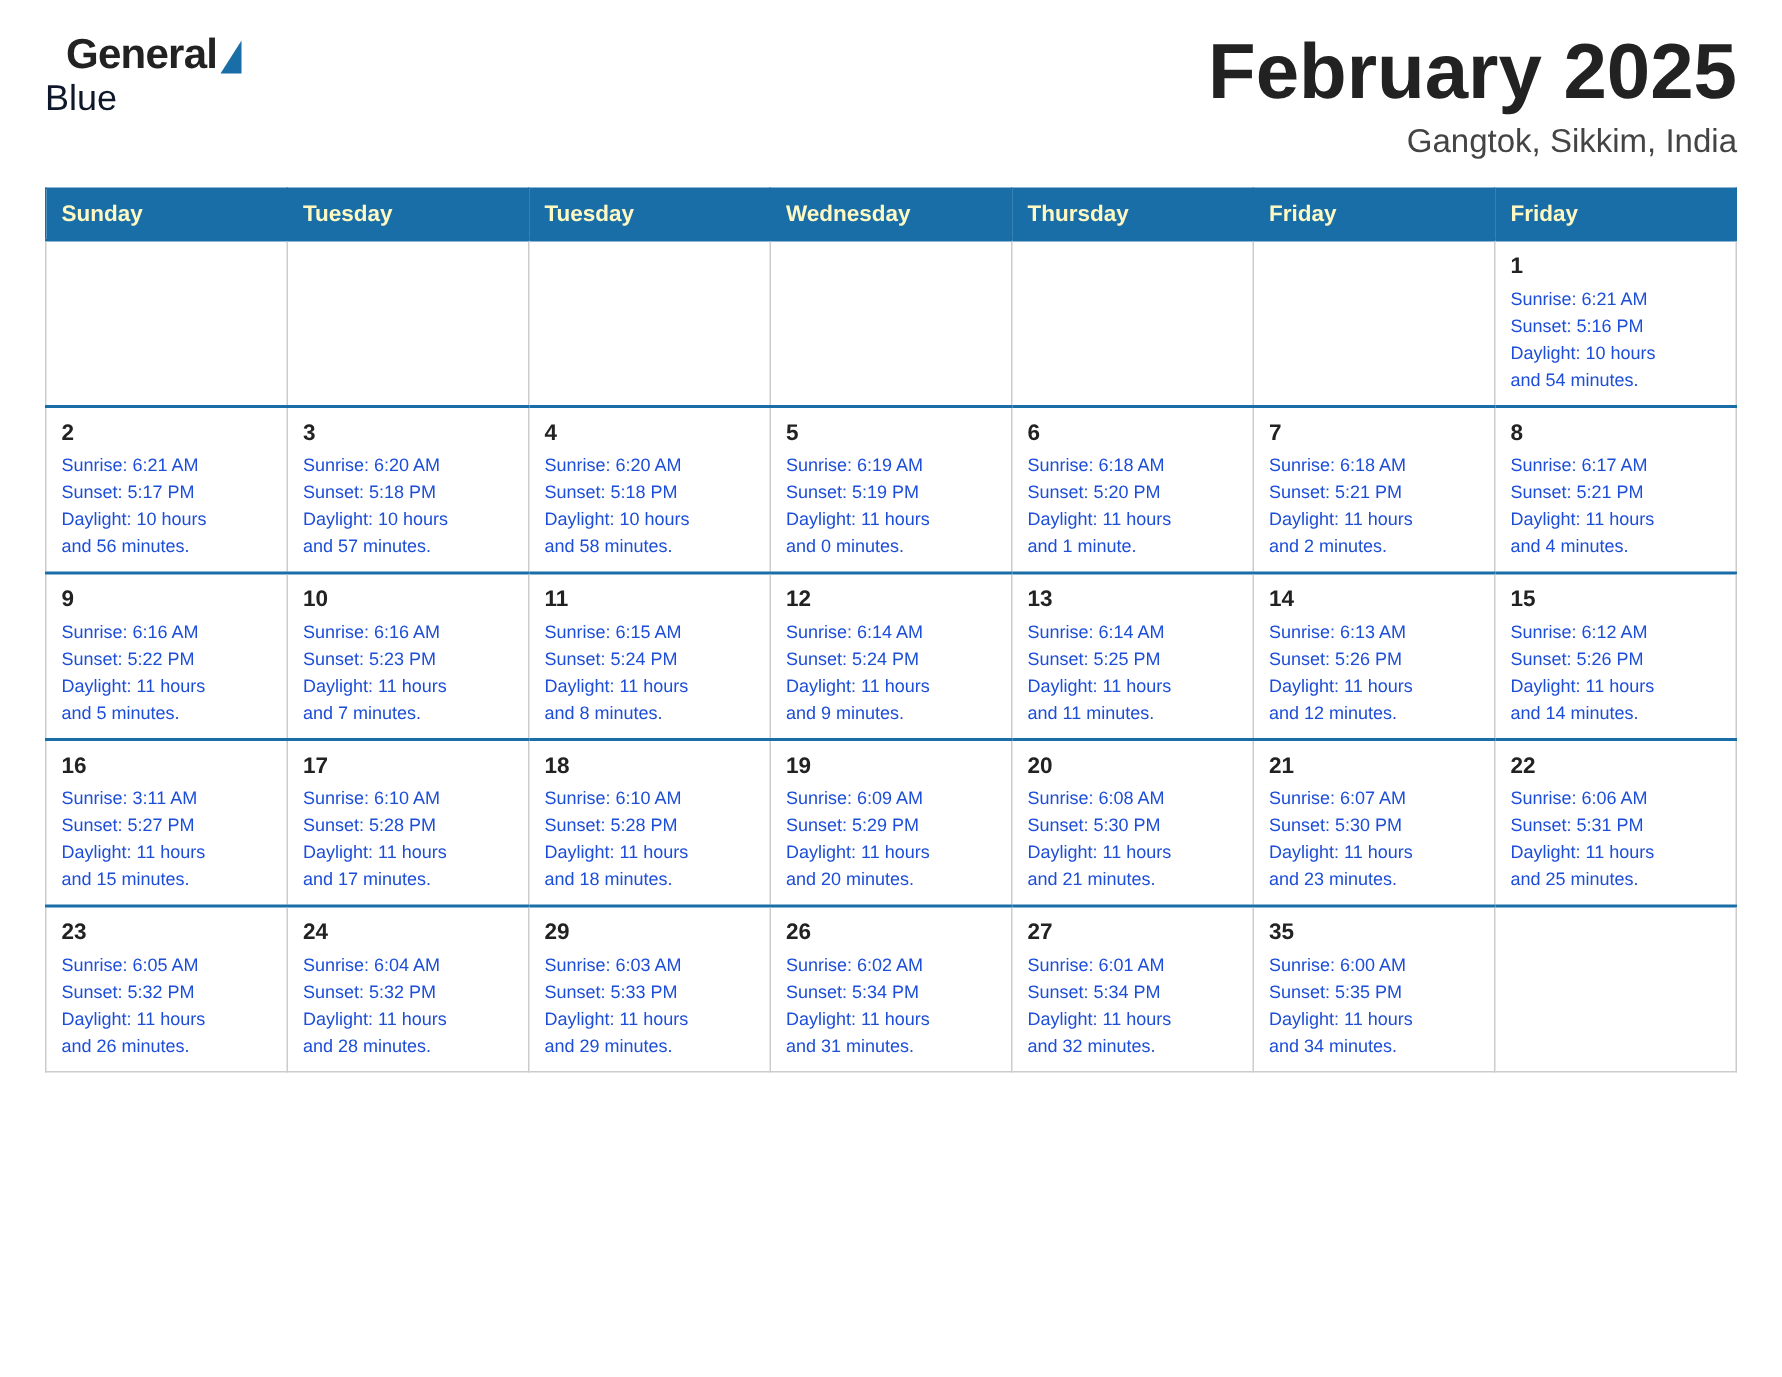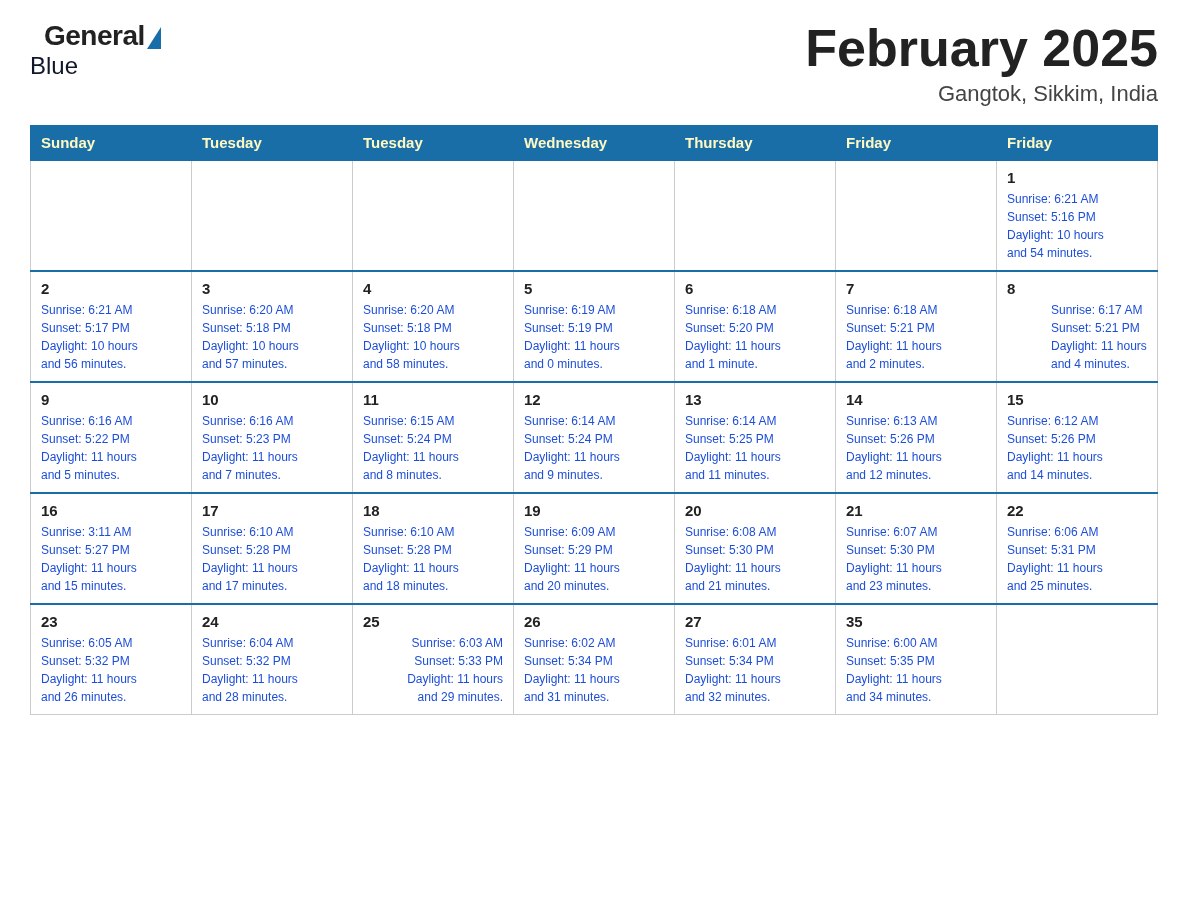--- a/index.html
+++ b/index.html
@@ -181,21 +181,21 @@
         </td>
         <td>
           <span class="day-num">7</span>
           <div class="day-info" style="white-space: pre-line;">Sunrise: 6:18 AM
 Sunset: 5:21 PM
 Daylight: 11 hours
 and 2 minutes.</div>
         </td>
         <td>
           <span class="day-num">8</span>
-          <div class="day-info" style="white-space: pre-line; margin-left: 44px;">Sunrise: 6:17 AM
+          <div class="day-info" style="white-space: pre-line;">Sunrise: 6:17 AM
 Sunset: 5:21 PM
 Daylight: 11 hours
 and 4 minutes.</div>
         </td>
       </tr>
       <tr>
         <td>
           <span class="day-num">9</span>
           <div class="day-info" style="white-space: pre-line;">Sunrise: 6:16 AM
 Sunset: 5:22 PM
@@ -305,22 +305,22 @@
 and 26 minutes.</div>
         </td>
         <td>
           <span class="day-num">24</span>
           <div class="day-info" style="white-space: pre-line;">Sunrise: 6:04 AM
 Sunset: 5:32 PM
 Daylight: 11 hours
 and 28 minutes.</div>
         </td>
         <td>
-          <span class="day-num">25</span>
-          <div class="day-info" style="white-space: pre-line; text-align: right;">Sunrise: 6:03 AM
+          <span class="day-num">29</span>
+          <div class="day-info" style="white-space: pre-line;">Sunrise: 6:03 AM
 Sunset: 5:33 PM
 Daylight: 11 hours
 and 29 minutes.</div>
         </td>
         <td>
           <span class="day-num">26</span>
           <div class="day-info" style="white-space: pre-line;">Sunrise: 6:02 AM
 Sunset: 5:34 PM
 Daylight: 11 hours
 and 31 minutes.</div>

